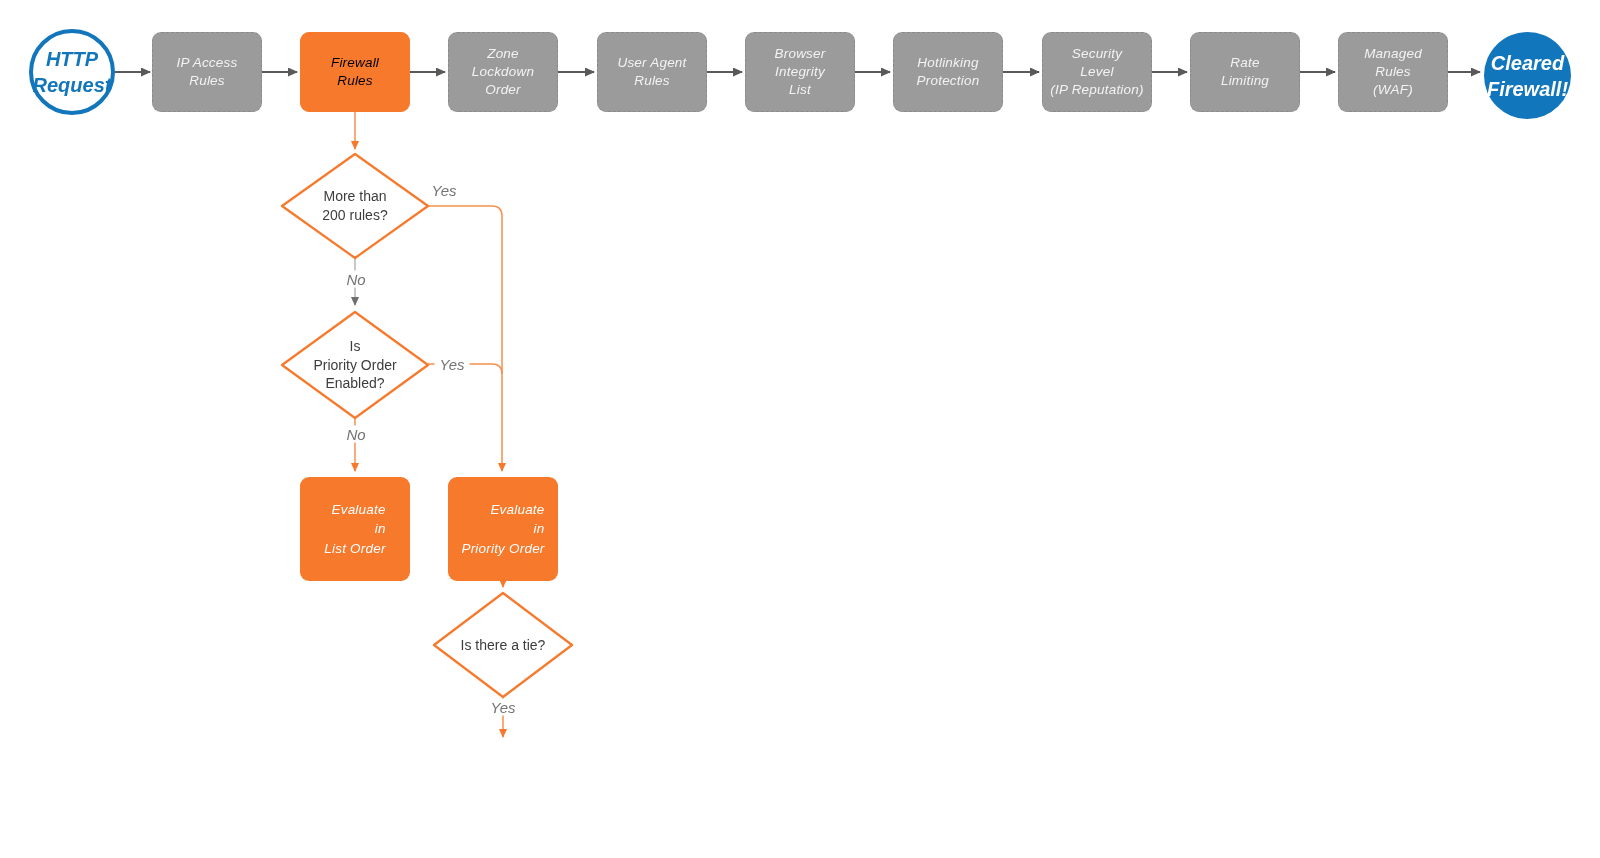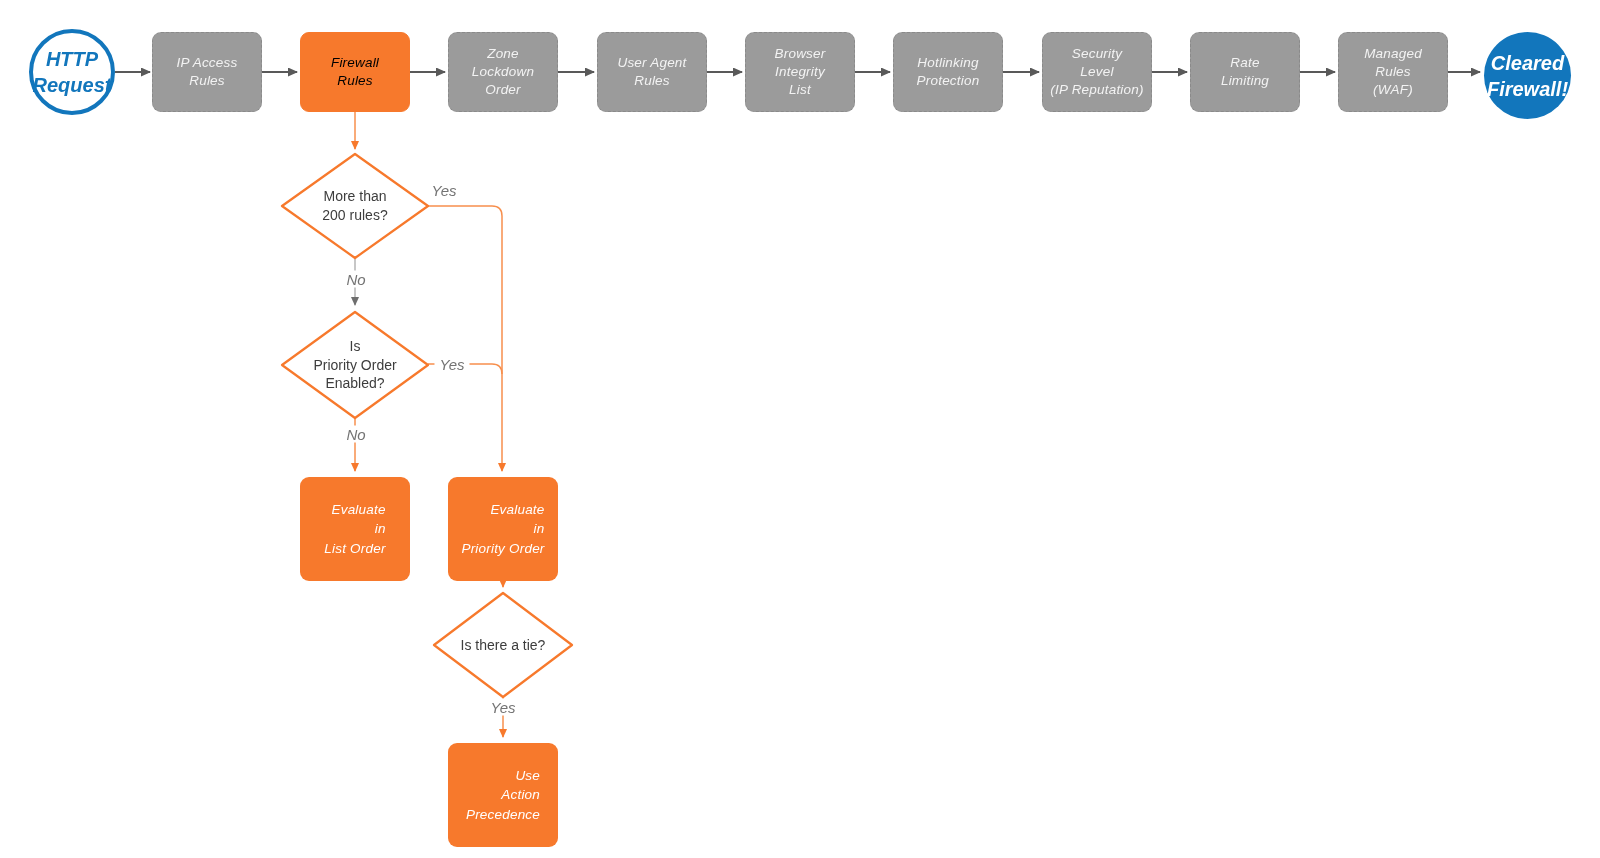--- a/index.html
+++ b/index.html
@@ -129,23 +129,20 @@
 Priority Order
 Enabled?</div>
   <div class="decision-label" style="left:428px; top:625px; width:150px; height:40px;text-align:right;">Is there a tie?</div>
 
   <div class="node action" style="left:300px; top:477px;">Evaluate
 in
 List Order</div>
   <div class="node action" style="left:448px; top:477px;">Evaluate
 in
 Priority Order</div>
-  <div class="node action" style="left:448px; top:743px;">Use
-Action
-Precedence</div>
 
   <div class="edge-label" style="left:444px; top:190px;">Yes</div>
   <div class="edge-label on-line" style="left:356px; top:279px;">No</div>
   <div class="edge-label on-line" style="left:452px; top:364px;">Yes</div>
   <div class="edge-label on-line" style="left:356px; top:434px;">No</div>
   <div class="edge-label on-line" style="left:503px; top:707px;">Yes</div>
 
 </div>
 
 </body></html>

